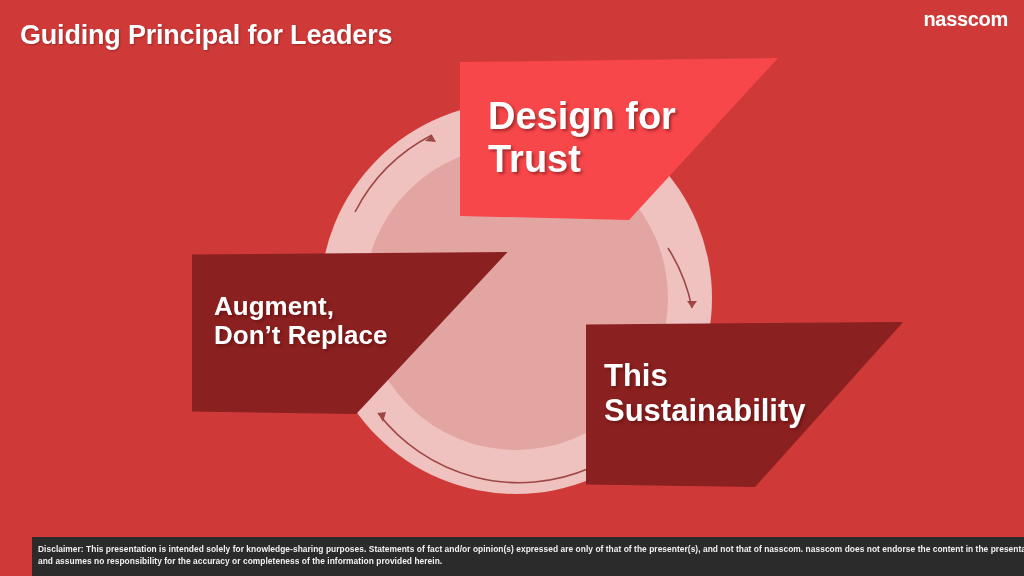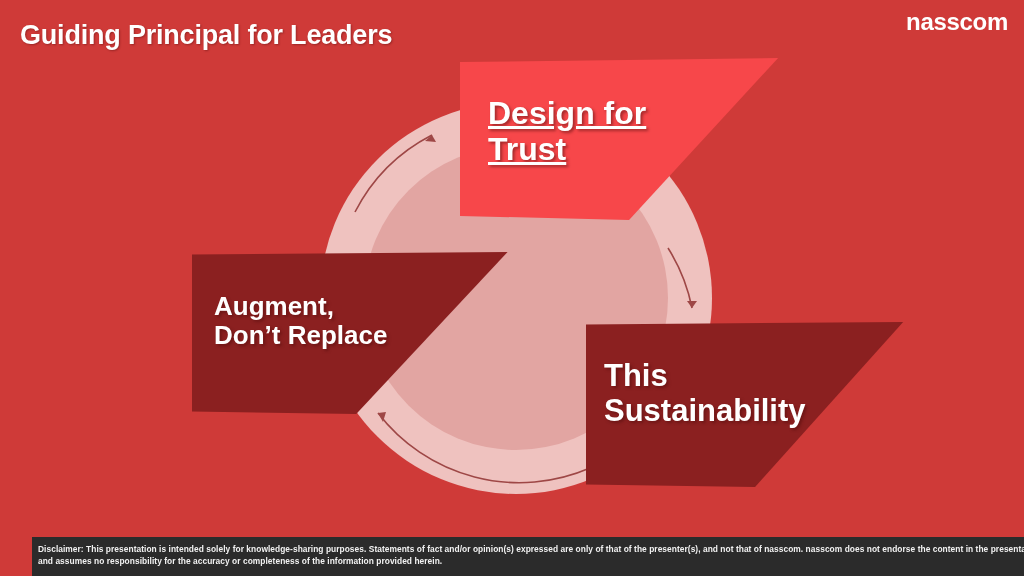--- a/index.html
+++ b/index.html
@@ -30,21 +30,21 @@
     font-weight: bold;
     color: #FFFFFF;
     letter-spacing: -0.2px;
     text-shadow: 1px 1px 2px rgba(90,15,15,0.45);
     white-space: nowrap;
   }
   #brand-logo {
     position: absolute;
     right: 16px;
     top: 8px;
-    font-size: 24px;
+    font-size: 20px;
     font-weight: bold;
     color: #FFFFFF;
     letter-spacing: -0.3px;
   }
 
   
   #cycle-diagram {
     position: absolute;
     left: 0;
     top: 0;
@@ -74,22 +74,21 @@
     top: 58px;
     width: 322px;
     height: 162px;
     background: #F7474A;
     clip-path: polygon(0% 2.5%, 98.8% 0%, 52.5% 100%, 0% 97.5%);
   }
   #label-design {
     left: 488px;
     top: 95px;
     width: 250px;
-    font-size: 32px;
-    text-decoration: underline;
+    font-size: 38px;
   }
 
   
   #callout-augment {
     left: 192px;
     top: 252px;
     width: 322px;
     height: 162px;
     background: #8B2020;
     clip-path: polygon(0% 1.5%, 98% 0%, 51% 100%, 0% 98.5%);

